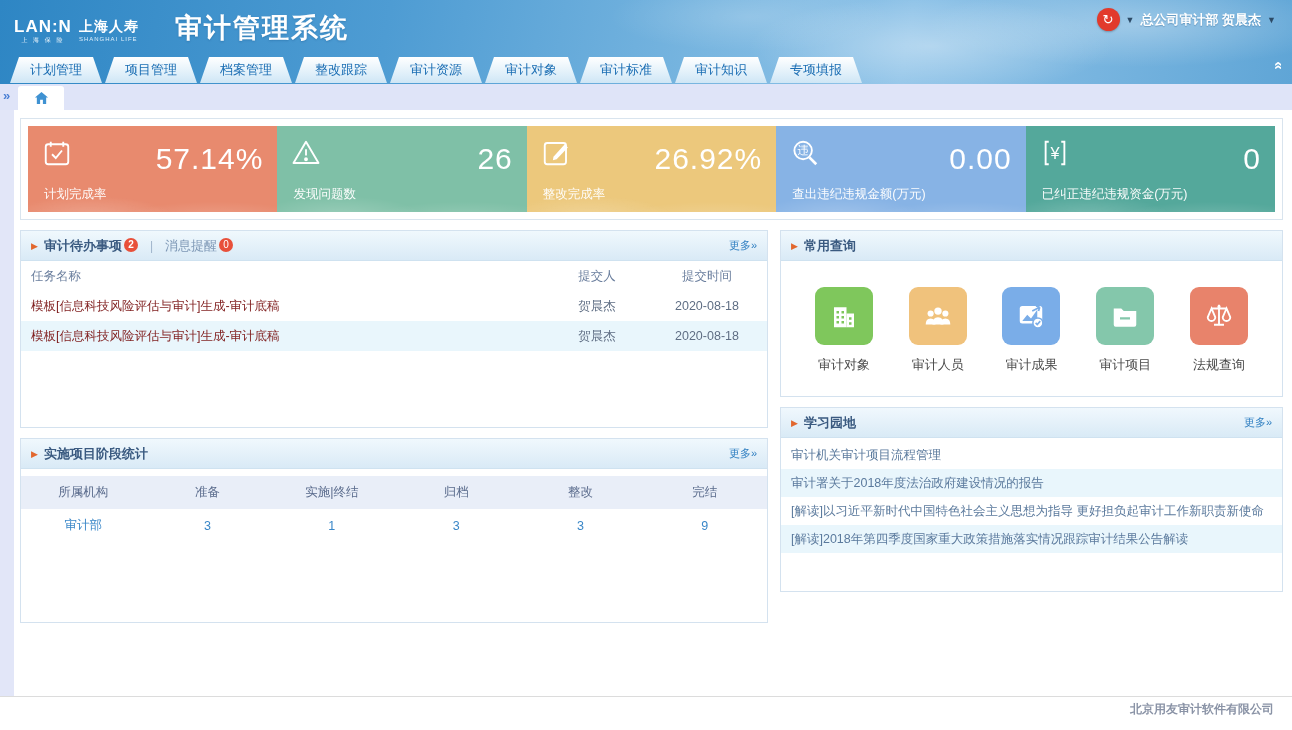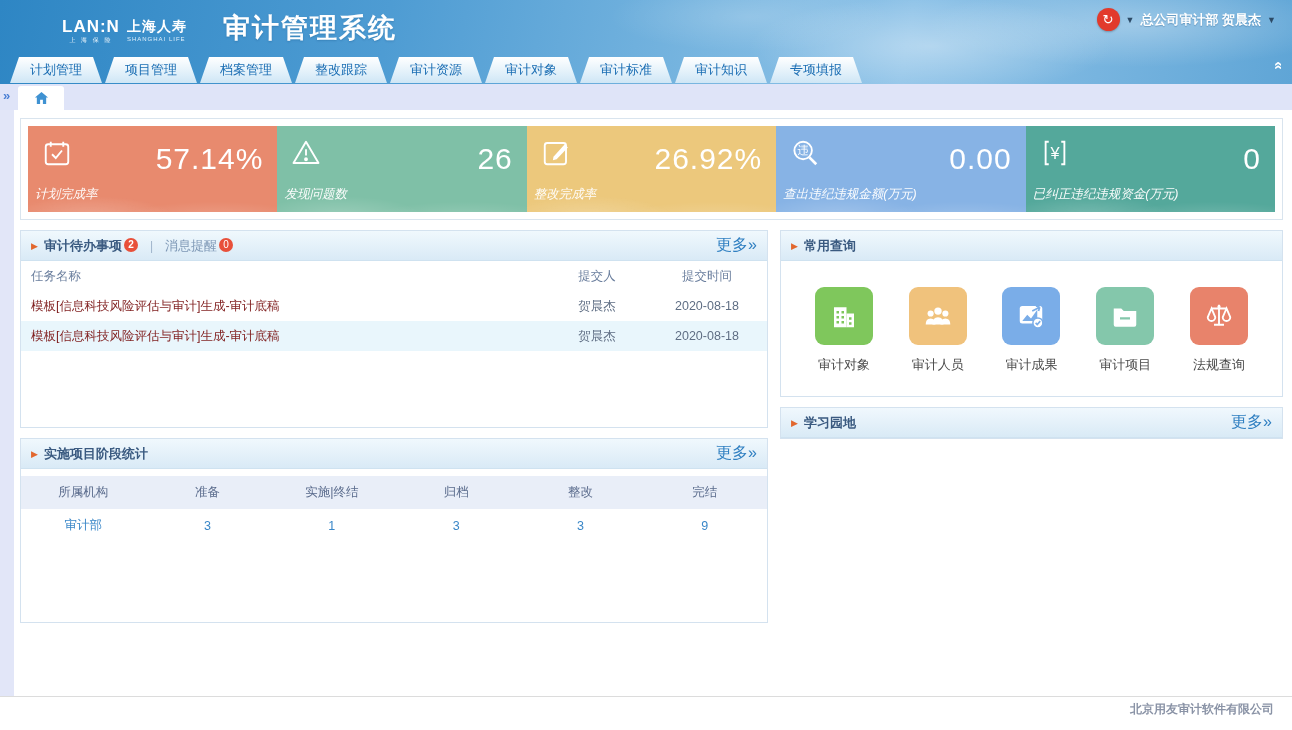--- a/index.html
+++ b/index.html
@@ -9,21 +9,21 @@
   
   .header-wrap { height:84px; position:relative;
     background:linear-gradient(100deg,#2e86c4 0%,#4e9cd3 30%,#79b6e0 55%,#8fc3e8 70%,#5fa5d6 100%); }
   .header-wrap::before { content:""; position:absolute; inset:0;
     background:radial-gradient(ellipse 260px 70px at 72% 55%,rgba(255,255,255,.35),transparent 70%),
                radial-gradient(ellipse 300px 60px at 88% 30%,rgba(255,255,255,.30),transparent 70%),
                radial-gradient(ellipse 200px 50px at 58% 20%,rgba(255,255,255,.18),transparent 70%);
     pointer-events:none; }
   .header-top { height:56px; display:flex; align-items:center; position:relative; padding:0 14px; }
   .logo { display:flex; align-items:center; gap:7px; margin-top:4px; }
-  .logo-left { text-align:center; line-height:1;margin-left:48px; }
+  .logo-left { text-align:center; line-height:1; }
   .logo-brand { color:#fff; font-weight:bold; font-size:17px; letter-spacing:1px; }
   .logo-sub { color:#eaf4fb; font-size:6px; letter-spacing:2px; margin-top:2px; }
   .logo-right { line-height:1; }
   .logo-cn { color:#fff; font-size:14px; font-weight:bold; letter-spacing:1px; }
   .logo-en { color:#dceefb; font-size:6px; letter-spacing:1px; margin-top:3px; }
   .app-title { color:#fff; font-size:27px; font-weight:bold; margin-left:36px; letter-spacing:2px; text-shadow:0 1px 2px rgba(0,60,110,.25); }
   .header-right { position:absolute; right:16px; top:8px; display:flex; align-items:center; gap:6px; }
   .notif-btn { width:23px; height:23px; border-radius:50%; background:#e23a2c; color:#fff; font-size:13px;
     display:flex; align-items:center; justify-content:center; cursor:pointer; box-shadow:0 1px 2px rgba(0,0,0,.25); }
   .caret { color:#2c4a66; font-size:9px; }
@@ -52,36 +52,36 @@
   
   .cards-box { border:1px solid #d9e4ee; padding:7px; display:flex; background:#fff; }
   .stat-card { flex:1; height:86px; position:relative; color:#fff; cursor:pointer; overflow:hidden; }
   .stat-card::after { content:""; position:absolute; left:0; right:0; bottom:0; height:26px;
     background:radial-gradient(ellipse 120px 30px at 25% 120%,rgba(255,255,255,.22),transparent 70%),
                radial-gradient(ellipse 140px 26px at 75% 130%,rgba(255,255,255,.18),transparent 70%); }
   .card-1 { background:#e88a6e; } .card-2 { background:#7fc0a7; } .card-3 { background:#ecc87c; }
   .card-4 { background:#87b3e5; } .card-5 { background:#54a89b; }
   .card-icon { position:absolute; left:14px; top:12px; }
   .card-value { position:absolute; right:14px; top:16px; font-size:30px; font-weight:400; letter-spacing:1px; }
-  .card-label { position:absolute; left:7px; bottom:9px; font-size:12.5px; opacity:.96; z-index:1;font-style:italic; }
+  .card-label { position:absolute; left:16px; bottom:9px; font-size:12.5px; opacity:.96; z-index:1; }
 
   
   .panels-row { display:flex; gap:12px; margin-top:10px; align-items:flex-start; }
   .col-left { width:748px; }
   .col-right { flex:1; }
   .panel { border:1px solid #d4e2ef; background:#fff; margin-bottom:10px; }
   .panel-head { height:30px; background:linear-gradient(#f0f8fd,#d9eaf6); border-bottom:1px solid #cfe2f0;
     display:flex; align-items:center; padding:0 10px; }
   .tri { color:#e2672e; font-size:9px; margin-right:6px; }
   .panel-title { color:#3a5a80; font-size:13px; font-weight:bold; }
   .panel-tab-dim { color:#7d97b5; font-size:13px; cursor:pointer; }
   .sep { color:#9fb4cb; margin:0 12px; font-size:12px; }
   .badge { display:inline-block; min-width:14px; height:14px; border-radius:8px; background:#e8503a; color:#fff;
     font-size:10px; line-height:14px; text-align:center; margin-left:2px; vertical-align:2px; padding:0 2px; }
-  .more-link { margin-left:auto; color:#2f7fc1; font-size:16px; cursor:pointer; }
+  .more-link { margin-left:auto; color:#2f7fc1; font-size:11px; cursor:pointer; }
 
   
   .todo-table { width:100%; border-collapse:collapse; font-size:12.5px; }
   .todo-table th { font-weight:normal; color:#6b7f9e; height:30px; text-align:left; padding:0 10px; }
   .todo-table td { height:30px; padding:0 10px; }
   .todo-table .c-sub, .todo-table .h-sub { width:100px; text-align:center; }
   .todo-table .c-date, .todo-table .h-date { width:120px; text-align:center; }
   .row-alt { background:#e9f6fc; }
   .task-link { color:#7f1d1d; cursor:pointer; }
   .muted { color:#5f6e84; }
@@ -375,20 +375,26 @@
             </div>
           </div>
         </div>
 
         <div class="panel">
           <div class="panel-head">
             <span class="tri">▶</span>
             <span class="panel-title">学习园地</span>
             <span class="more-link">更多»</span>
           </div>
+          <div class="learn-body">
+            <div class="learn-item">审计机关审计项目流程管理</div>
+            <div class="learn-item">审计署关于2018年度法治政府建设情况的报告</div>
+            <div class="learn-item">[解读]以习近平新时代中国特色社会主义思想为指导 更好担负起审计工作新职责新使命</div>
+            <div class="learn-item">[解读]2018年第四季度国家重大政策措施落实情况跟踪审计结果公告解读</div>
+          </div>
         </div>
       </div>
     </div>
   </div>
 </div>
 
 <div class="footer">
   <span>北京用友审计软件有限公司</span>
 </div>
 <div class="footer-gap"></div>

